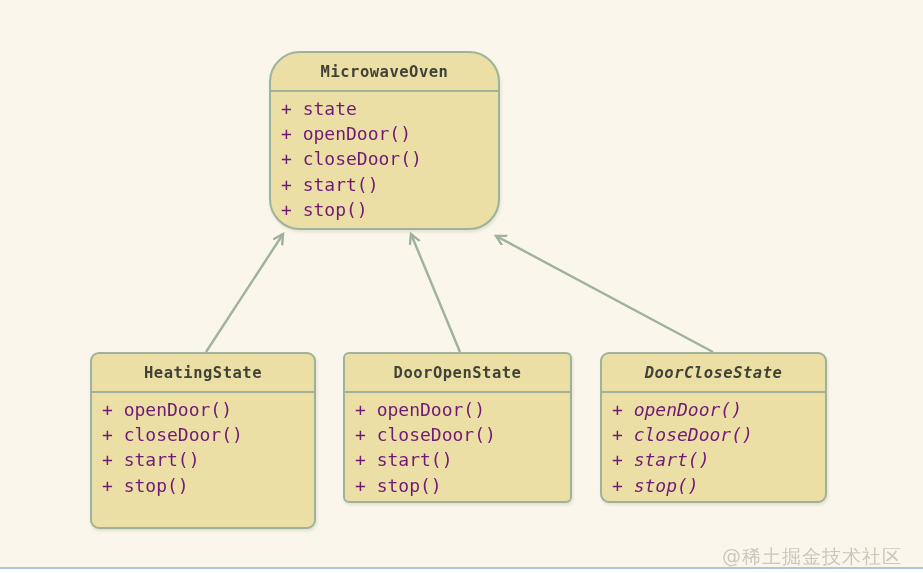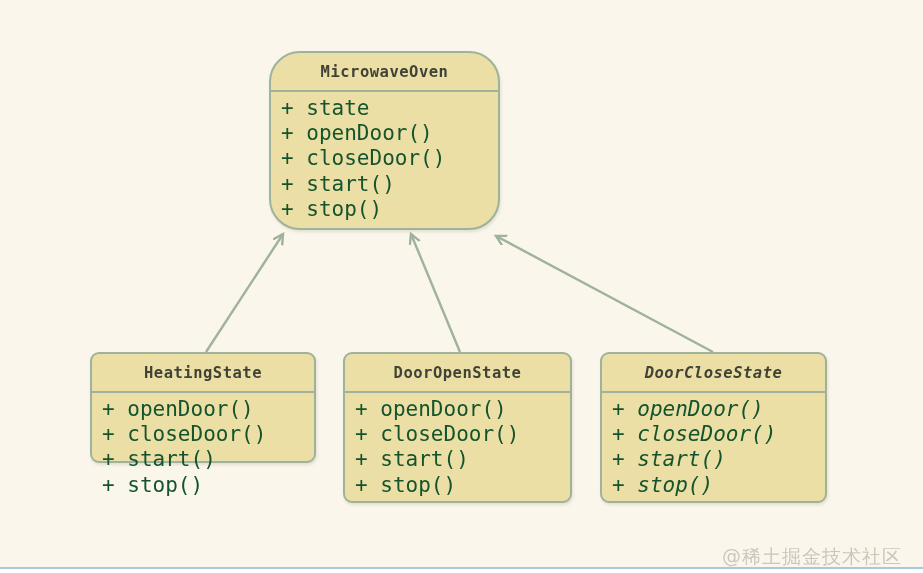--- a/index.html
+++ b/index.html
@@ -40,30 +40,30 @@
     border-bottom: 2px solid #9fb29b;
     white-space: nowrap;
     overflow: hidden;
   }
 
   .class-body {
     padding: 4px 0 0 10px;
   }
 
   .member {
-    font-size: 21px;
+    font-size: 18px;
     line-height: 25.4px;
-    color: #14532d;
+    color: #701a75;
     white-space: pre;
   }
 
   
   #cls-microwaveoven { left: 269px; top: 51px;  width: 231px; height: 179px; border-radius: 31px; }
-  #cls-heatingstate  { left: 90px;  top: 352px; width: 226px; height: 111px; }
-  #cls-dooropenstate { left: 343px; top: 352px; width: 229px; height: 151px; }
+  #cls-heatingstate  { left: 90px;  top: 352px; width: 226px; height: 177px; }
+  #cls-dooropenstate { left: 343px; top: 352px; width: 229px; height: 151px; border-radius: 6px; }
   #cls-doorclosestate{ left: 600px; top: 352px; width: 227px; height: 151px; font-style: italic; }
 
   .watermark {
     position: absolute;
     right: 21px;
     top: 544px;
     font-family: "DejaVu Sans", sans-serif;
     font-size: 19px;
     color: #ccc6bb;
     letter-spacing: 1px;

